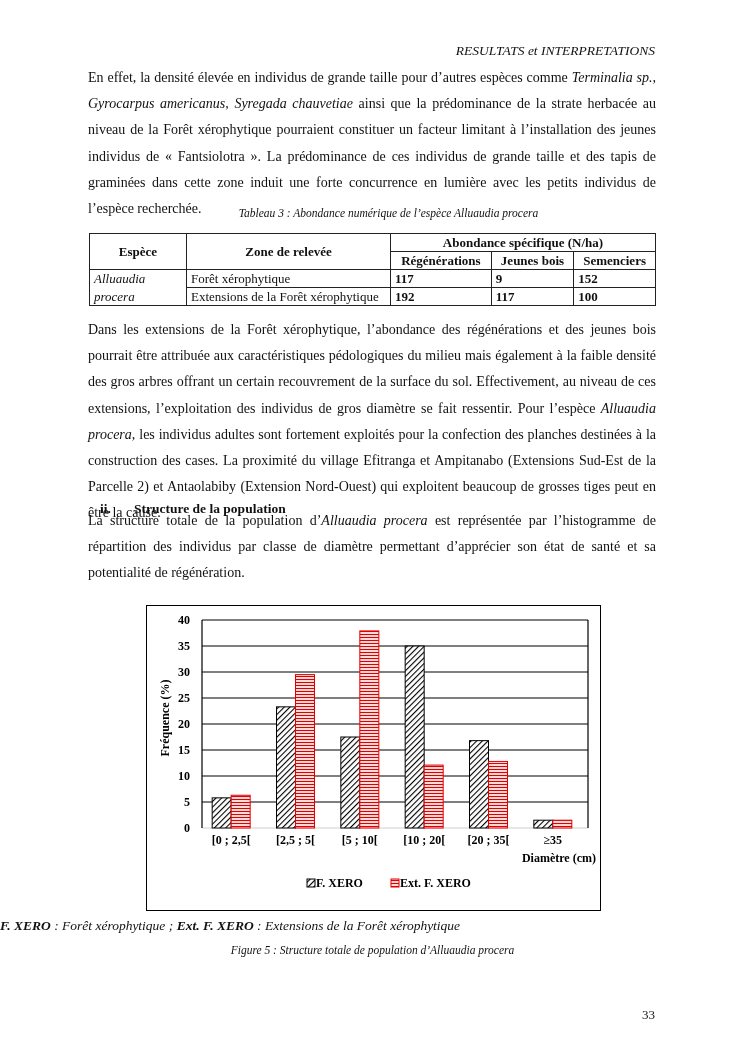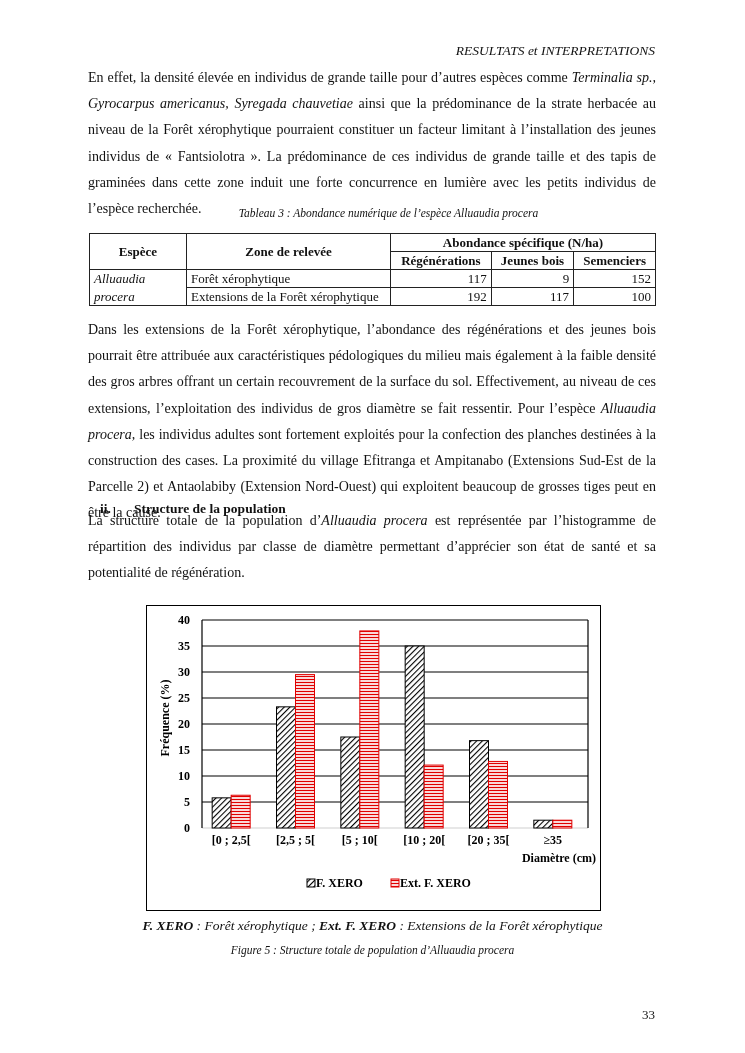--- a/index.html
+++ b/index.html
@@ -4,26 +4,26 @@
 <style>
   html, body { margin:0; padding:0; background:#fff; }
   body { width:745px; height:1053px; position:relative; font-family:"Liberation Serif", serif; color:#111; overflow:hidden; }
   .header { position:absolute; top:43px; right:90px; font-size:13.5px; font-style:italic; }
   .para { position:absolute; left:88px; width:568px; font-size:14px; line-height:26.2px; text-align:justify; margin:0;font-family:Liberation Serif, serif; }
   .para i { font-style:italic; }
   .caption { position:absolute; left:0; width:745px; text-align:center; font-style:italic; font-size:11.5px; }
   table.t { position:absolute; left:89px; top:233px; width:567px; border-collapse:collapse; font-size:13px;border-radius:28px; }
   table.t td, table.t th { border:1px solid #222; padding:0 4px; height:17px; line-height:17px; }
   table.t th { font-weight:bold; text-align:center; }
-  table.t td.num { text-align:right; }
+  table.t td.num { text-align:left;font-weight:bold; }
   .subhead { position:absolute; left:100px; top:501px; font-size:13.5px; font-weight:bold; }
   .subhead span.num { display:inline-block; width:34px; }
   .chart-frame { position:absolute; left:146px; top:605px; width:453px; height:304px; border:1px solid #000; }
   svg text { font-family:"Liberation Serif", serif; }
-  .legend-caption { position:absolute; left:0; width:745px; top:918px; text-align:center; font-size:13.5px; font-style:italic; }
+  .legend-caption { position:absolute; left:0; width:745px; top:918px; font-size:13.5px; font-style:italic; }
   .legend-caption b { font-weight:bold; }
   .pageno { position:absolute; right:90px; top:978px; font-size:13px;margin-top:29px; }
 </style>
 </head>
 <body>
 
 <div class="header">RESULTATS et INTERPRETATIONS</div>
 
 <p class="para" style="top:65px;"><span>En effet, la densité élevée en individus de grande taille pour d’autres espèces comme </span><i>Terminalia sp., Gyrocarpus americanus, Syregada chauvetiae</i><span> ainsi que la prédominance de la strate herbacée au niveau de la Forêt xérophytique pourraient constituer un facteur limitant à l’installation des jeunes individus de « Fantsiolotra ». La prédominance de ces individus de grande taille et des tapis de graminées dans cette zone induit une forte concurrence en lumière avec les petits individus de l’espèce recherchée.</span></p>
 

